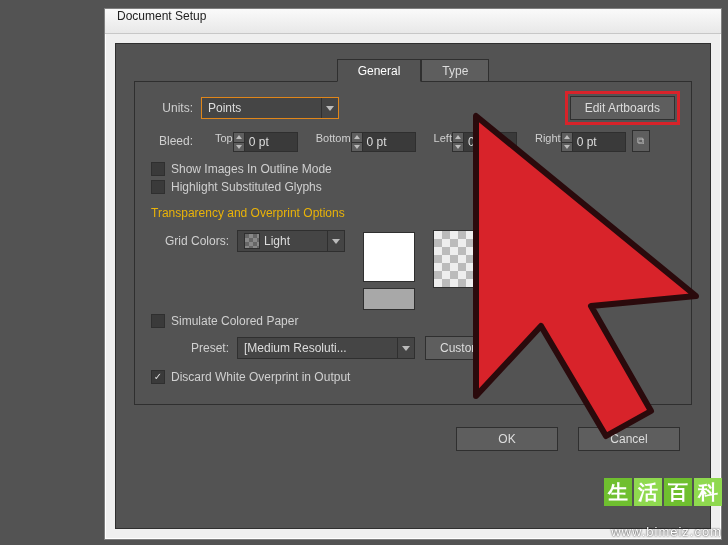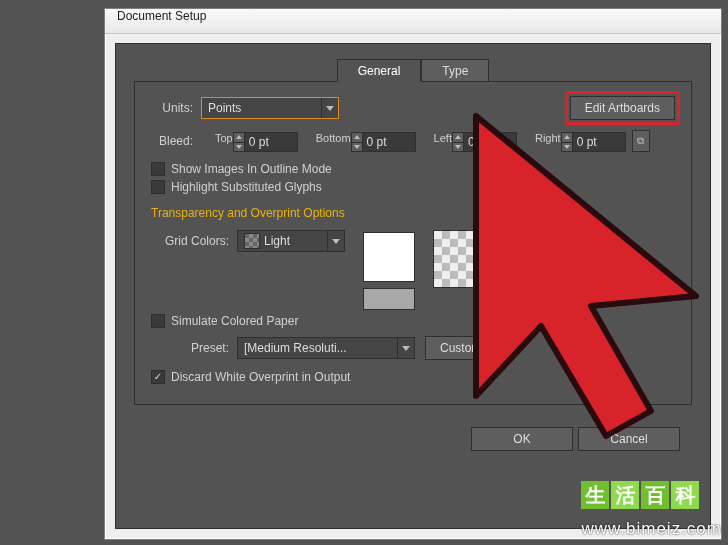--- a/index.html
+++ b/index.html
@@ -31,28 +31,28 @@
 .spinner .btns div:last-child:before{border-top:4px solid #bbb}
 .spinner .val{background:#3a3a3a;border:1px solid #2f2f2f;border-left:none;min-width:44px;padding:0 4px;display:flex;align-items:center;color:#ddd}
 .link-icon{width:16px;height:20px;margin-left:2px;display:flex;align-items:center;justify-content:center;color:#bbb;border:1px solid #2f2f2f;background:#5e5e5e;font-size:10px}
 .chk{display:flex;align-items:center;gap:6px;margin:4px 0;color:#d0d0d0}
 .chk .box{width:12px;height:12px;background:#3a3a3a;border:1px solid #2f2f2f;display:flex;align-items:center;justify-content:center;color:#ddd;font-size:10px;line-height:1}
 .section-title{color:#eab308;margin:12px 0 10px 0}
 .swatch{width:50px;height:48px;border:1px solid #2f2f2f}
 .swatch.white{background:#fff}
 .swatch.gray{background:#a8a8a8}
 .swatch.checker{background-image:linear-gradient(45deg,#bbb 25%,transparent 25%),linear-gradient(-45deg,#bbb 25%,transparent 25%),linear-gradient(45deg,transparent 75%,#bbb 75%),linear-gradient(-45deg,transparent 75%,#bbb 75%);background-color:#eee;background-size:16px 16px;background-position:0 0,0 8px,8px -8px,-8px 0}
-.footer{display:flex;justify-content:flex-end;gap:5px;padding:10px 30px 0 0}
+.footer{display:flex;justify-content:flex-end;gap:20px;padding:10px 30px 0 0}
 .footer .btn{min-width:72px;justify-content:center}
 .cursor{position:absolute;left:446px;top:96px;pointer-events:none}
 .watermark{position:absolute;right:6px;bottom:6px;text-align:right;font-family:Arial,sans-serif}
 .watermark .cn{display:flex;gap:2px}
 .watermark .cn span{display:inline-block;width:28px;height:28px;background:#6fbf2f;color:#fff;font-size:20px;line-height:28px;text-align:center;font-weight:bold}
 .watermark .cn span.alt{background:#8fd94f}
-.watermark .url{color:#fff;font-size:17px;margin-top:10px;letter-spacing:1px;text-shadow:0 0 2px #000}
+.watermark .url{color:#fff;font-size:13px;margin-top:18px;letter-spacing:1px;text-shadow:0 0 2px #000}
 .patternbox{width:14px;height:14px;background:repeating-conic-gradient(#888 0 25%,#666 0 50%);background-size:8px 8px;border:1px solid #2f2f2f;display:inline-block;margin-right:4px;vertical-align:middle}
 </style>
 </head>
 <body>
 
 <div class="stage">
 
   <div class="win">
     <div class="titlebar">
       <span>Document Setup</span>

